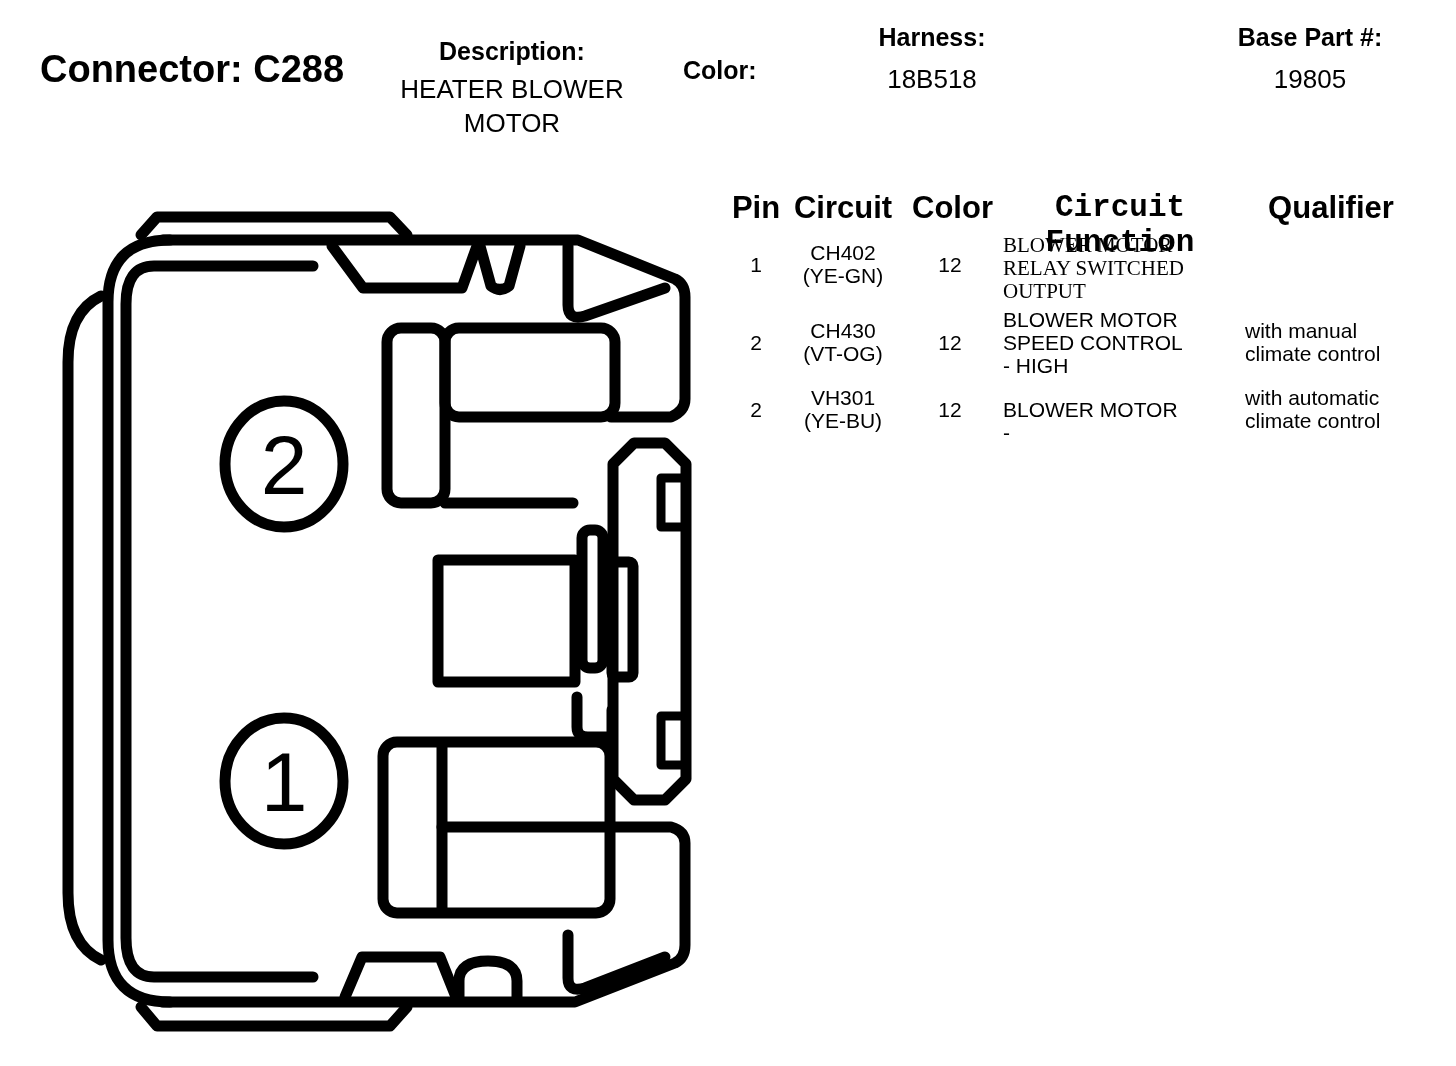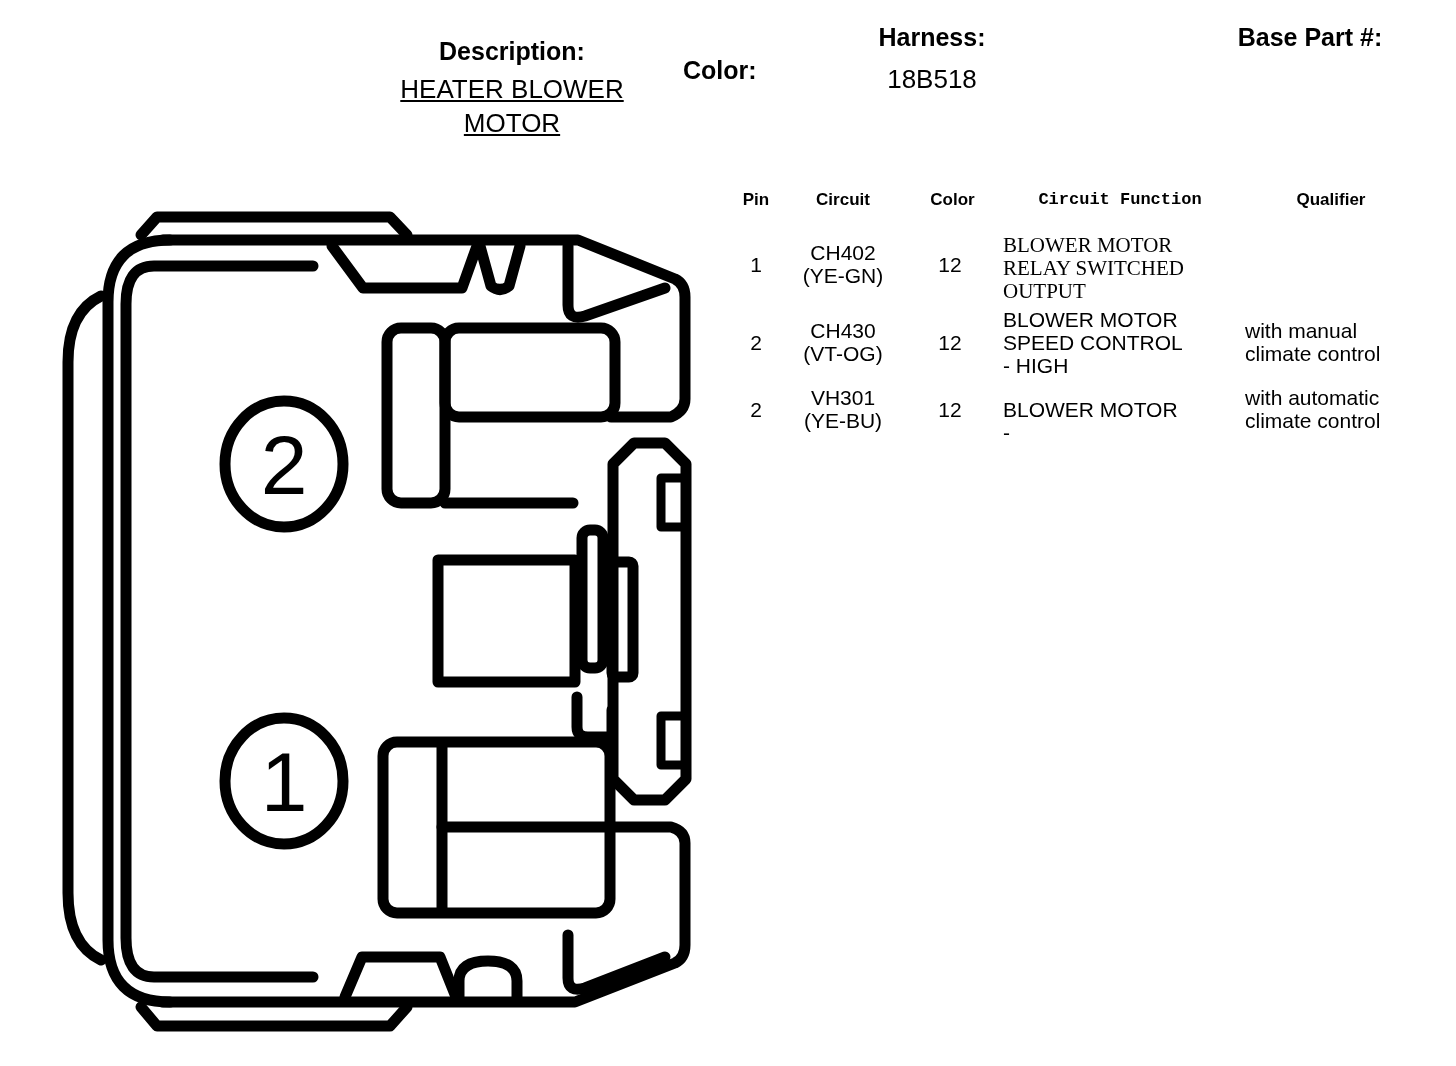--- a/index.html
+++ b/index.html
@@ -5,28 +5,28 @@
   html,body{margin:0;padding:0;background:#ffffff;}
   #stage{position:relative;width:1456px;height:1066px;background:#ffffff;overflow:hidden;
          font-family:"Liberation Sans", sans-serif;color:#000;}
   .abs{position:absolute;}
   
   .conn-title{left:40px;top:48px;font-size:38px;font-weight:bold;white-space:nowrap;}
   .hdr-block{text-align:center;}
   .hdr-label{font-size:25px;font-weight:bold;line-height:30px;}
   .hdr-value{font-size:26px;line-height:34px;}
   .desc-block{left:387px;top:22px;width:250px;margin-top:14px;}
-  .desc-value{margin-top:6px;text-decoration:underline;}
+  .desc-value{margin-top:6px;}
   .color-label{left:683px;top:56px;font-size:25px;font-weight:bold;}
   .harness-block{left:857px;top:22px;width:150px;}
   .harness-value{margin-top:10px;}
   .base-block{left:1210px;top:22px;width:200px;}
   .base-value{margin-top:10px;}
   
-  .th{top:190px;font-size:17px;font-weight:bold;text-align:center;}
+  .th{top:190px;font-size:31px;font-weight:bold;text-align:center;}
   .th-pin{left:726px;width:60px;}
   .th-circuit{left:778px;width:130px;}
   .th-gauge{left:905px;width:95px;}
   .th-func{left:1010px;width:220px;font-family:Liberation Mono, monospace;}
   .th-qual{left:1261px;width:140px;}
   .trow{left:0;top:0;width:1456px;height:0;}
   .cell{position:absolute;font-size:21px;line-height:23px;}
   .cell.pin{left:726px;width:60px;text-align:center;}
   .cell.circuit{left:778px;width:130px;text-align:center;}
   .cell.gauge{left:915px;width:70px;text-align:center;}
@@ -38,35 +38,37 @@
     stroke:#000;stroke-width:11;fill:none;stroke-linecap:round;stroke-linejoin:round;}
   #drawing .thin{stroke-width:9;}
   .pin-digit{fill:#000;stroke:none !important;font-family:"Liberation Sans",sans-serif;
     font-size:84px;font-weight:400;text-anchor:middle;}
 </style>
 </head>
 <body>
 
 <div id="stage">
 
+  <div class="abs conn-title">Connector: C288</div>
 
   <div class="abs hdr-block desc-block">
     <div class="hdr-label">Description:</div>
     <div class="hdr-value desc-value">HEATER BLOWER MOTOR</div>
   </div>
 
   <div class="abs color-label">Color:</div>
 
   <div class="abs hdr-block harness-block">
     <div class="hdr-label">Harness:</div>
     <div class="hdr-value harness-value">18B518</div>
   </div>
 
   <div class="abs hdr-block base-block">
     <div class="hdr-label">Base Part #:</div>
+    <div class="hdr-value base-value">19805</div>
   </div>
 
   <div class="abs th th-pin">Pin</div>
   <div class="abs th th-circuit">Circuit</div>
   <div class="abs th th-gauge">Color</div>
   <div class="abs th th-func">Circuit Function</div>
   <div class="abs th th-qual">Qualifier</div>
 
   <div class="abs trow" style="top:230px;">
     <div class="cell pin" style="top:23px;">1</div>

